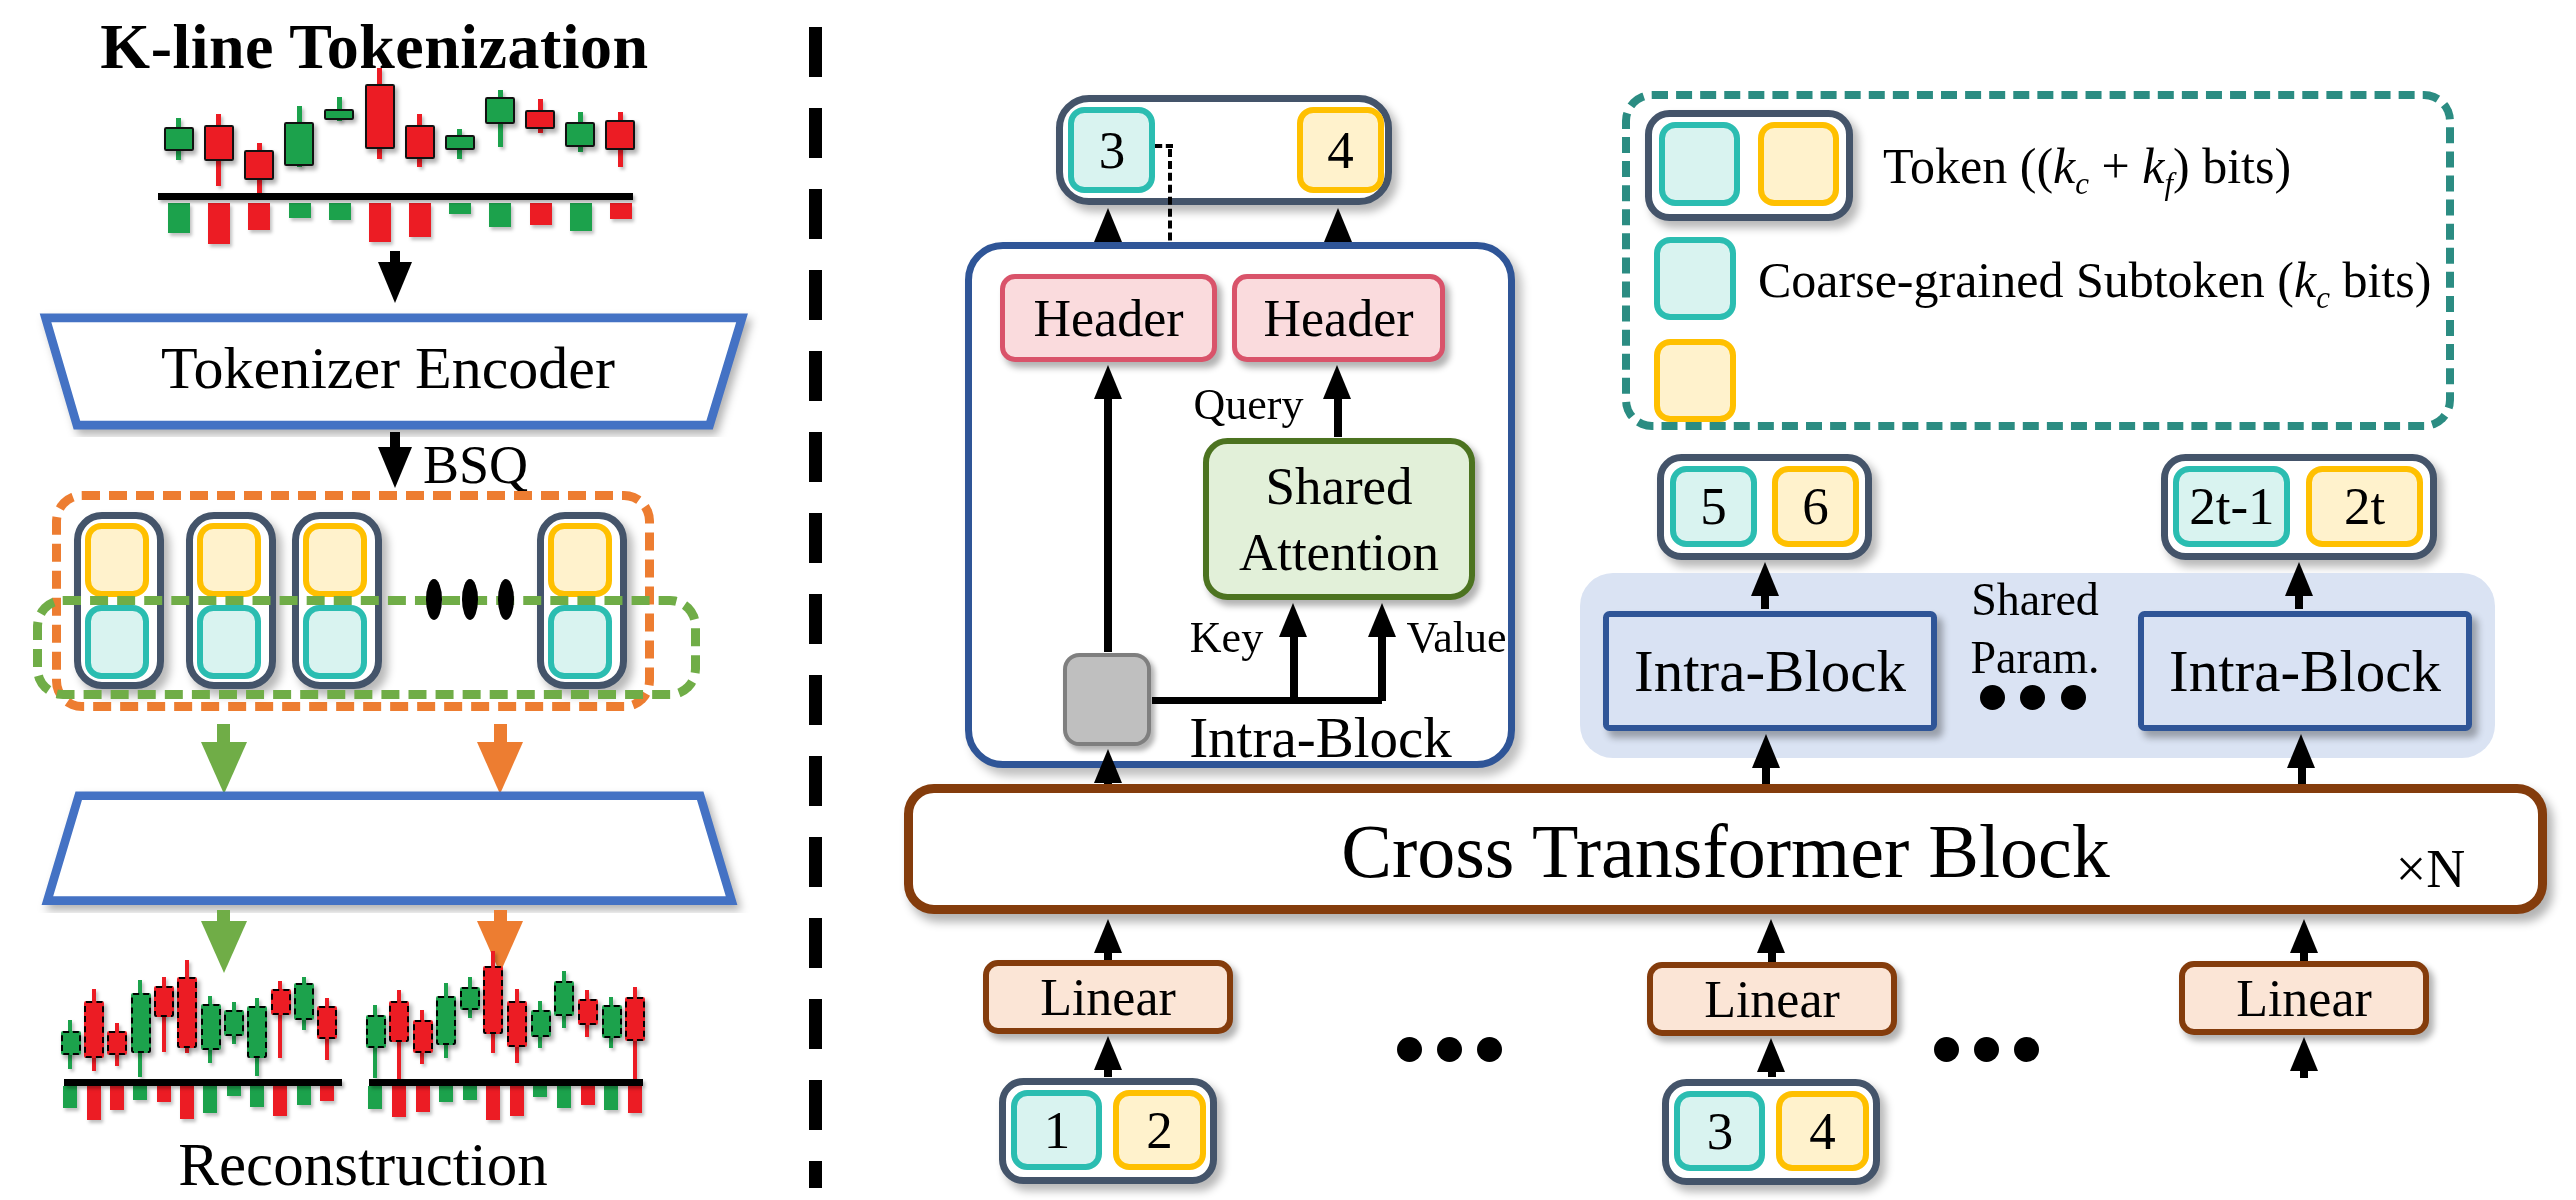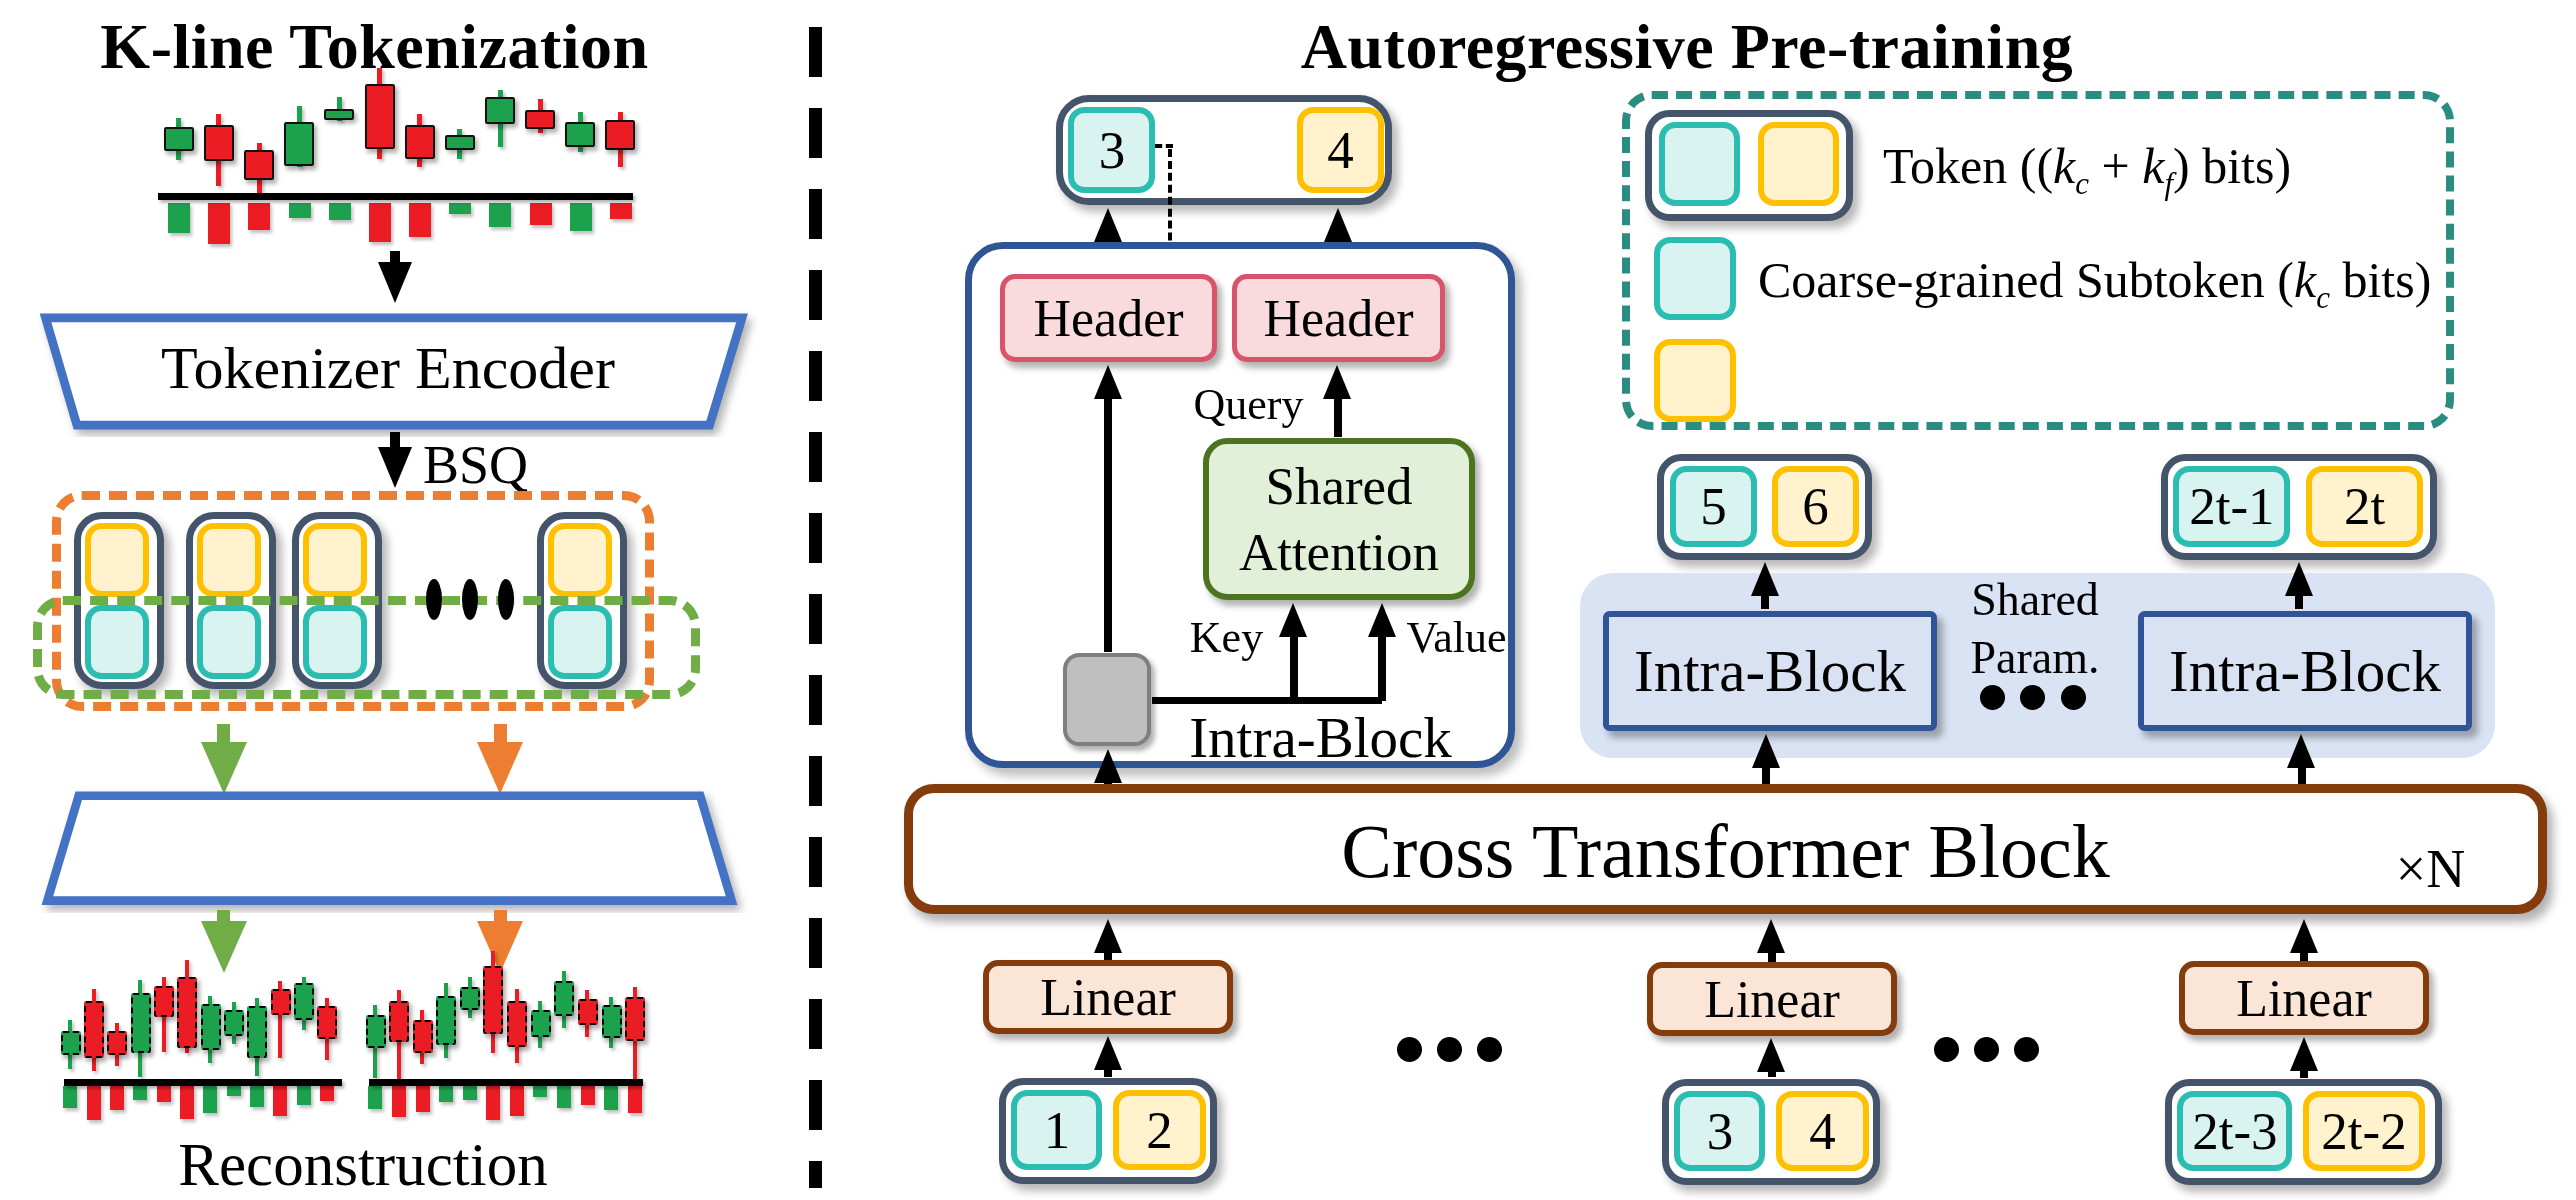--- a/index.html
+++ b/index.html
@@ -235,21 +235,20 @@
       <div style="position: absolute; left: 633px; top: 987px; width: 4.3px; height: 93px; background: rgb(236, 28, 36); box-shadow: rgba(0, 0, 0, 0.25) 2.2px 2.7px 3.3px;"></div>
       <div style="position: absolute; left: 625px; top: 997px; width: 19.5px; height: 44px; background: rgb(236, 28, 36); border: 2.2px dashed rgb(0, 0, 0); border-radius: 2.2px; box-shadow: rgba(0, 0, 0, 0.3) 2.7px 3.3px 4.3px;"></div>
       <div style="position: absolute; left: 628px; top: 1086px; width: 14px; height: 27px; background: rgb(236, 28, 36); box-shadow: rgba(0, 0, 0, 0.25) 2.2px 2.7px 3.3px;"></div>
       <div style="position: absolute; left: 369px; top: 1079px; width: 274px; height: 6.5px; background: rgb(0, 0, 0); box-shadow: rgba(0, 0, 0, 0.3) 2.2px 2.7px 3.3px;"></div>
     </div>
 
   <div class="abs boxlabel" style="left:146px; top:1130px; width:434px; font-size:61px;">Reconstruction</div>
 
   <div class="divider"></div>
 
-  <div class="abs title" style="left:1226px; top:9.8px; width:922px;">Autoregressive Pre-training</div>
 
   <div class="token" style="left:1056px; top:95px; width:336px; height:110px; border-radius:33px;">
     <span class="sub coarse" style="left:5.4px;  top:4.9px; width:87px; height:86px;">3</span>
     <span class="sub fine" style="left:234px; top:4.9px; width:87px; height:86px;">4</span>
   </div>
 
   <div class="arr" style="position: absolute;">
       <div style="position: absolute; left: 1104px; width: 7.6px; background: rgb(0, 0, 0); top: 227px; height: 47px;"></div>
       <div style="position: absolute; left: 1094px; width: 0px; height: 0px; border-left: 14px solid transparent; border-right: 14px solid transparent; top: 208px; border-bottom: 34px solid rgb(0, 0, 0);"></div>
     </div>
@@ -383,24 +382,20 @@
       <div style="position: absolute; left: 2290px; width: 0px; height: 0px; border-left: 14px solid transparent; border-right: 14px solid transparent; top: 919px; border-bottom: 34px solid rgb(0, 0, 0);"></div>
     </div>
 
   <div class="token" style="left:999px; top:1078px; width:218px; height:106px; border-radius:24.4px;">
     <span class="sub coarse" style="left:5.4px;  top:5.4px; width:91px; height:80px;">1</span>
     <span class="sub fine" style="left:107px; top:5.4px; width:93px; height:80px;">2</span>
   </div>
   <div class="token" style="left:1662px; top:1079px; width:218px; height:106px; border-radius:24.4px;">
     <span class="sub coarse" style="left:5.4px;  top:5.4px; width:91px; height:80px;">3</span>
     <span class="sub fine" style="left:107px; top:5.4px; width:93px; height:80px;">4</span>
-  </div>
-  <div class="token" style="left:2165px; top:1079px; width:277px; height:106px; border-radius:24.4px;">
-    <span class="sub coarse" style="left:5.4px;  top:5.4px; width:115px; height:80px;">2t-3</span>
-    <span class="sub fine" style="left:131px; top:5.4px; width:122px; height:80px;">2t-2</span>
   </div>
 
   <div class="arr" style="position: absolute;">
       <div style="position: absolute; left: 1104px; width: 7.6px; background: rgb(0, 0, 0); top: 1055px; height: 22px;"></div>
       <div style="position: absolute; left: 1094px; width: 0px; height: 0px; border-left: 14px solid transparent; border-right: 14px solid transparent; top: 1036px; border-bottom: 34px solid rgb(0, 0, 0);"></div>
     </div>
   <div class="arr" style="position: absolute;">
       <div style="position: absolute; left: 1768px; width: 7.6px; background: rgb(0, 0, 0); top: 1056px; height: 21px;"></div>
       <div style="position: absolute; left: 1757px; width: 0px; height: 0px; border-left: 14px solid transparent; border-right: 14px solid transparent; top: 1038px; border-bottom: 34px solid rgb(0, 0, 0);"></div>
     </div>

